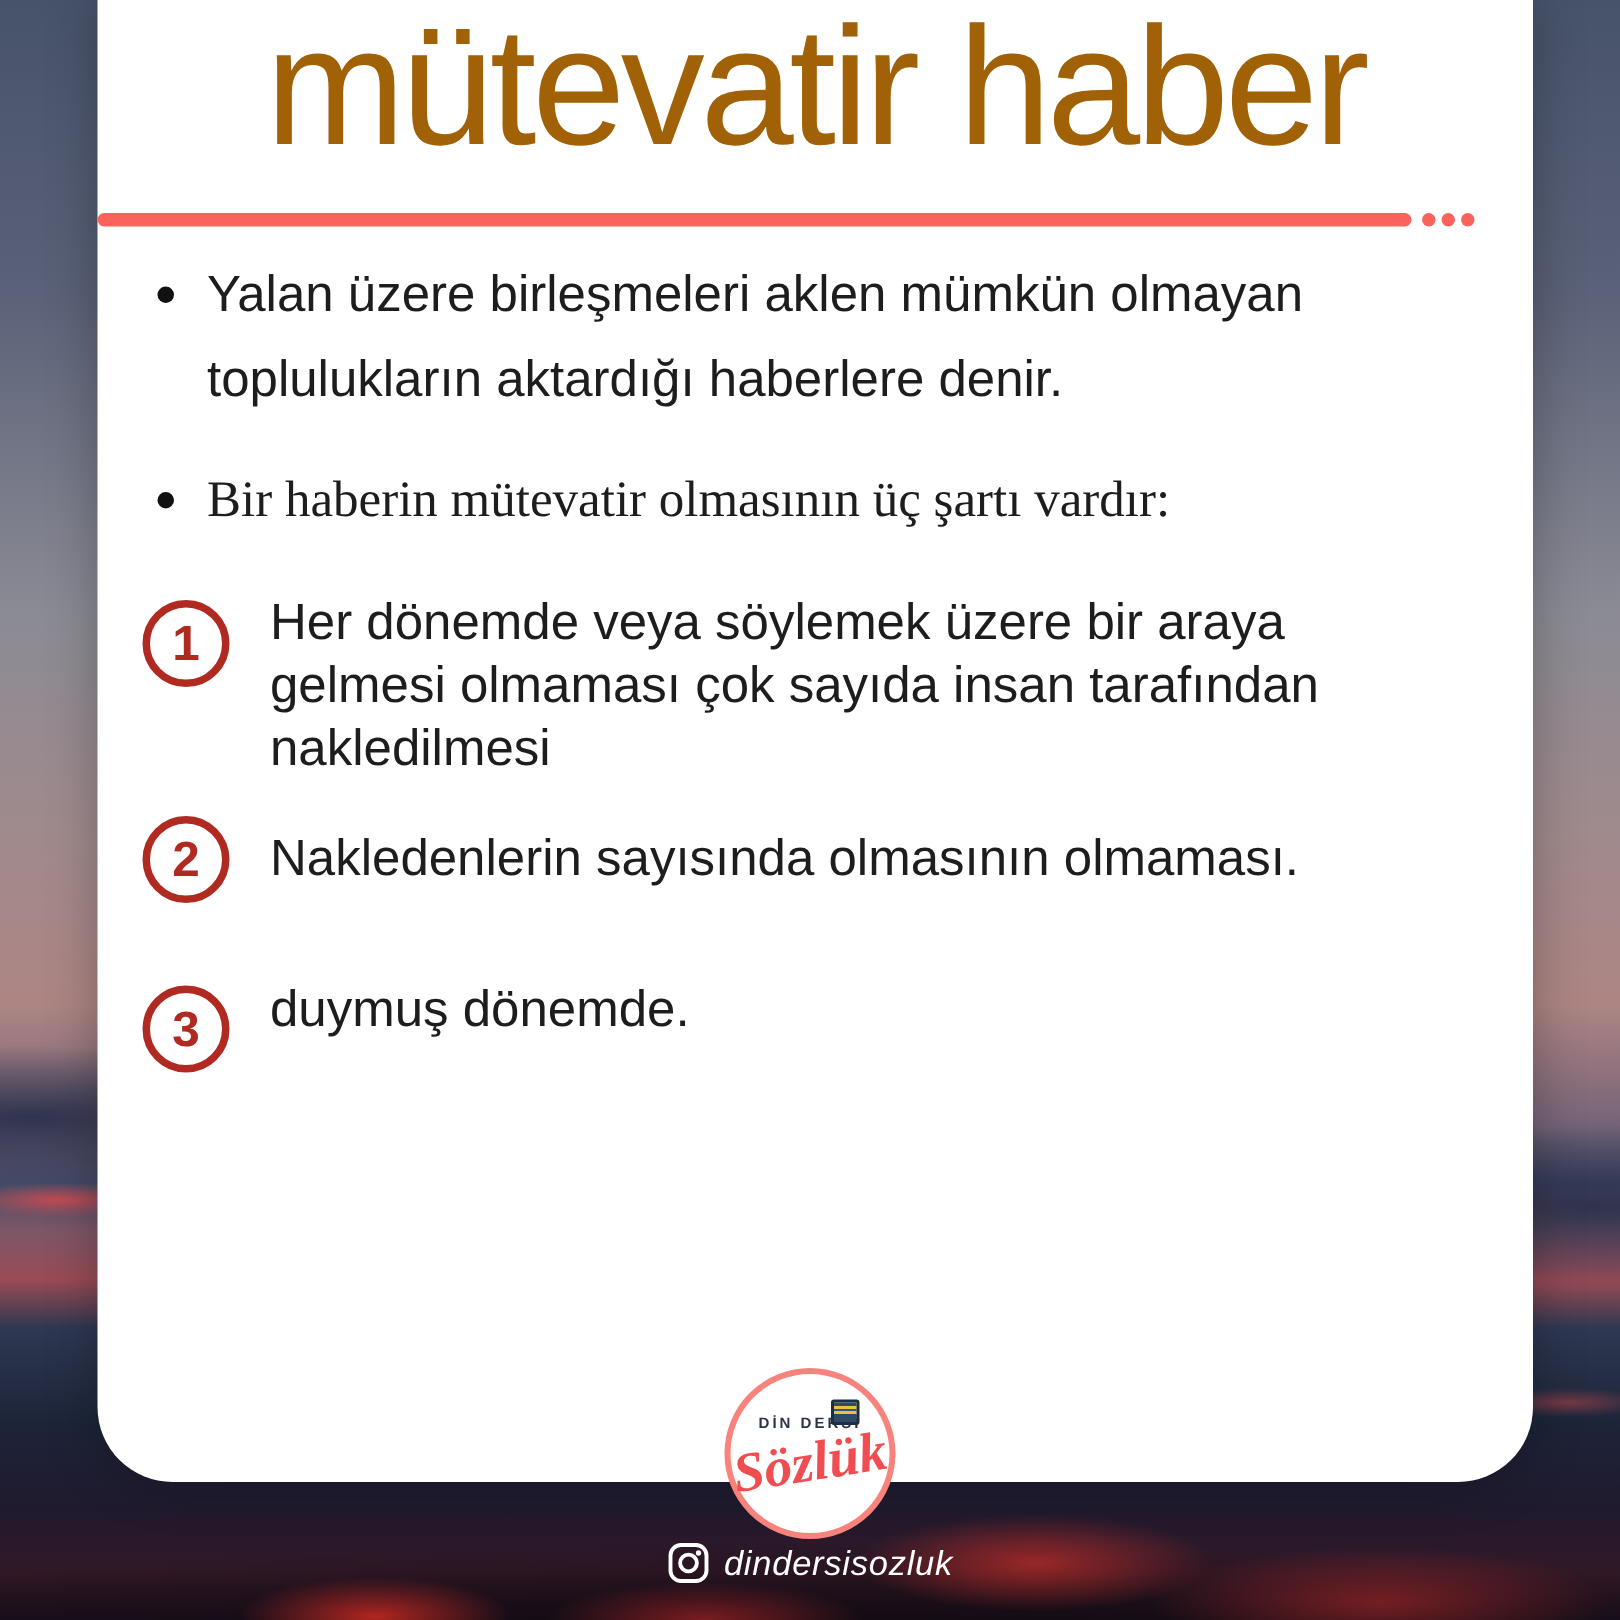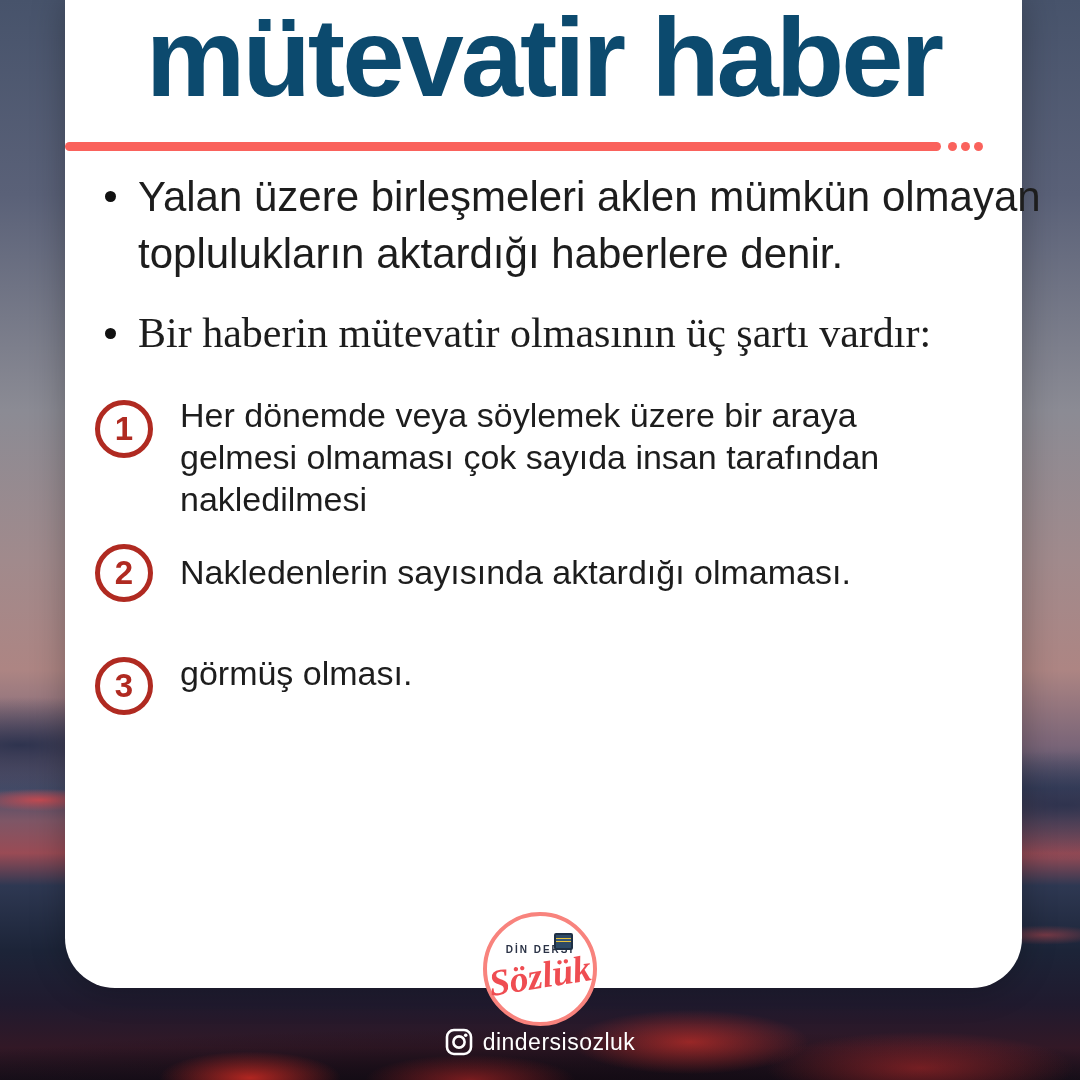--- a/index.html
+++ b/index.html
@@ -26,31 +26,31 @@
   }
 
   
   .card{
     position:absolute;left:65px;top:0;width:957px;height:988px;
     background:#ffffff;border-radius:0 0 50px 50px;
     box-shadow:0 0 34px rgba(0,0,0,.28);
   }
   .title{
     position:absolute;top:2px;left:0;width:100%;text-align:center;
-    font-size:112px;font-weight:700;letter-spacing:-3px;color:#0c4a6e;
+    font-size:112px;font-weight:400;letter-spacing:-3px;color:#a16207;
     line-height:1.0;
   }
   .rule-row{position:absolute;top:142px;left:0;width:100%;height:10px;}
   .rule{position:absolute;left:0;top:0;width:876px;height:9px;background:#FA625C;border-radius:5px;}
   .dots{position:absolute;left:883px;top:0;display:flex;gap:4px;}
   .dot{width:9px;height:9px;border-radius:50%;background:#FA625C;}
 
   .text-line{white-space:nowrap;color:#1D1D1D;}
 
-  .bullet-block{position:absolute;left:40px;font-size:42px;line-height:57px;color:#1D1D1D;}
+  .bullet-block{position:absolute;left:40px;font-size:34px;line-height:57px;color:#1D1D1D;}
   .bullet-block .row{display:flex;}
   .bullet-dot{
     width:11px;height:11px;border-radius:50%;background:#111;
     margin-top:23px;margin-right:22px;flex:0 0 11px;
   }
   .bullet-1{top:168px;}
   .bullet-2{top:305px;font-family:Liberation Serif, serif;}
 
   .numbered{position:absolute;left:30px;display:flex;}
   .num-circle{
@@ -84,21 +84,21 @@
   }
   .logo-script{
     position:absolute;top:38px;left:0;width:100%;text-align:center;
     font-family:"Liberation Serif",serif;font-style:italic;font-weight:700;
     font-size:37px;color:#EF4D52;transform:rotate(-9deg);
   }
 
   
   .footer{
     position:absolute;left:0;top:1028px;width:1080px;display:flex;
-    justify-content:center;align-items:center;gap:10px;z-index:4;
+    justify-content:center;align-items:center;gap:10px;z-index:4;font-style:italic;
   }
   .ig-icon{width:28px;height:28px;display:block;}
   .handle{color:#fff;font-size:23px;letter-spacing:.5px;}
 </style>
 </head>
 <body>
 
 <div class="page">
   <div class="bg"></div>
 
@@ -139,28 +139,28 @@
       <div class="num-text">
         <div class="text-line">Her dönemde veya söylemek üzere bir araya</div>
         <div class="text-line">gelmesi olmaması çok sayıda insan tarafından</div>
         <div class="text-line">nakledilmesi</div>
       </div>
     </div>
 
     <div class="numbered item-2">
       <div class="num-circle">2</div>
       <div class="num-text">
-        <div class="text-line">Nakledenlerin sayısında aktardığı olmaması.</div>
+        <div class="text-line">Nakledenlerin sayısında olmasının olmaması.</div>
       </div>
     </div>
 
     <div class="numbered item-3">
       <div class="num-circle">3</div>
       <div class="num-text">
-        <div class="text-line">görmüş olması.</div>
+        <div class="text-line">duymuş dönemde.</div>
       </div>
     </div>
   </div>
 
   <div class="logo-badge">
     <div class="logo-top">DİN DERSİ</div>
     <div class="book-icon"></div>
     <div class="logo-script">Sözlük</div>
   </div>
 

